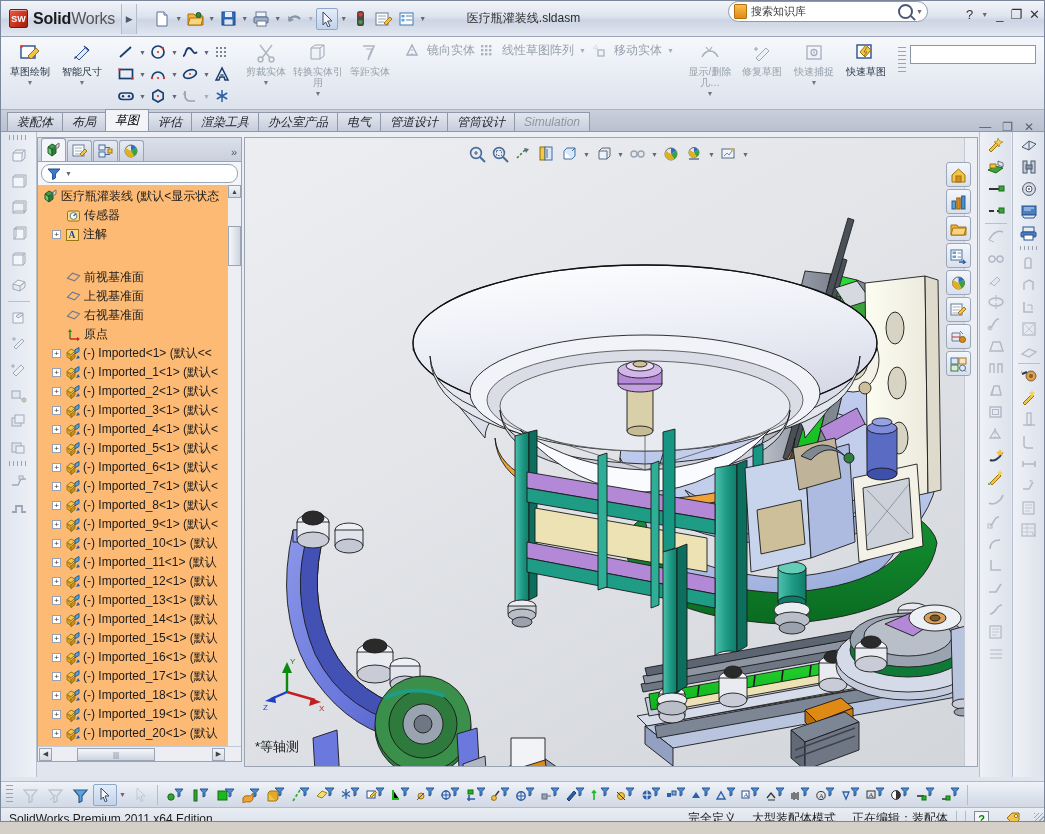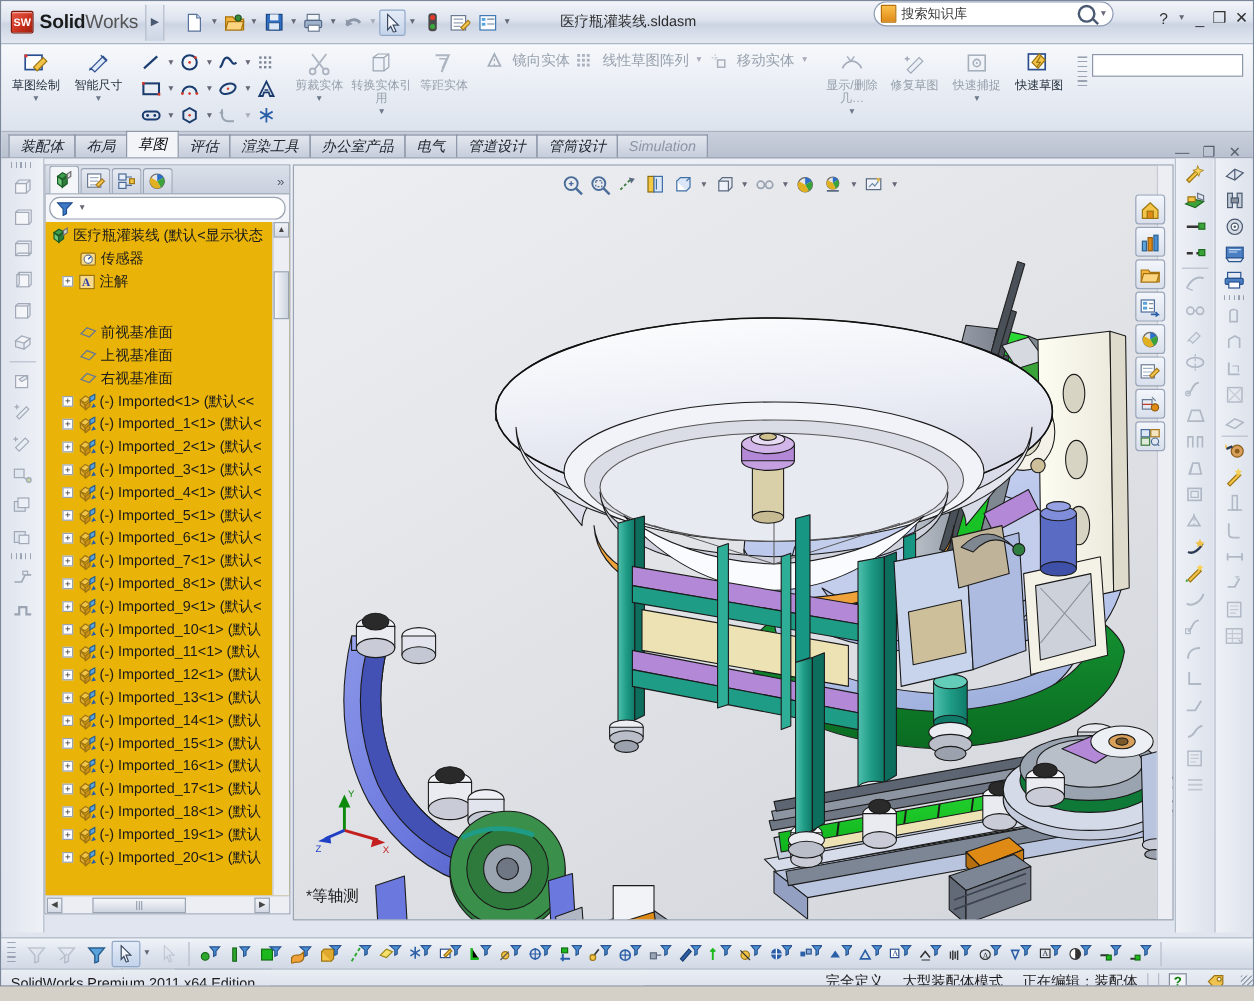--- a/index.html
+++ b/index.html
@@ -167,21 +167,21 @@
   }
   .tree-tab.active { background: #f4f5f8; height: 23px; }
   .tree-more { position: absolute; right: 4px; bottom: 3px; color:#5a6personal; font-size: 11px; color:#4e5868; }
   .tree-filter {
     height: 19px; margin: 2px 3px; background: #fff;
     border: 1px solid #9aa4b3; border-radius: 9px;
     display: flex; align-items: center; padding-left: 5px; gap: 3px;
   }
   .tree-body {
     flex: 1; overflow: hidden; position: relative;
-    background: #eab308; padding: 2px 0 0 2px;
+    background: #fdba74; padding: 2px 0 0 2px;
   }
   .tnode {
     height: 19px; display: flex; align-items: center; gap: 2px;
     font-size: 12px; color: #1b1b1b; white-space: nowrap;
   }
   .tplus {
     width: 9px; height: 9px; border: 1px solid #9aa2b0; background: #fff;
     font-size: 8px; line-height: 7px; text-align: center; color: #333;
     margin-right: 1px; flex: none;
   }
@@ -905,20 +905,32 @@
             <div class="tlabel">上视基准面</div>
           </div>
           <div class="tnode" style="padding-left: 12px;">
             <div class="tspace"></div>
             <div class="tico">
               <svg width="15" height="14" viewBox="0 0 15 14">
                 <path d="M1.5 7.2l5-5 7 2.6-5 5z" fill="none" stroke="#6b7a8f" stroke-width="1.1"></path>
               </svg>
             </div>
             <div class="tlabel">右视基准面</div>
+          </div>
+          <div class="tnode" style="padding-left: 12px;">
+            <div class="tspace"></div>
+            <div class="tico">
+              <svg width="15" height="14" viewBox="0 0 15 14">
+                <path d="M4 11V3" stroke="#1a8c1a" stroke-width="1.4"></path>
+                <path d="M4 1l2 3H2z" fill="#1a8c1a"></path>
+                <path d="M4 11h8" stroke="#c41f1f" stroke-width="1.4"></path>
+                <path d="M14 11l-3 2V9z" fill="#c41f1f"></path>
+              </svg>
+            </div>
+            <div class="tlabel">原点</div>
           </div>
           <div class="tnode" style="padding-left: 12px;">
             <div class="tplus">+</div>
             <div class="tico">
               <svg width="16" height="14" viewBox="0 0 16 14">
                 <path d="M2 5.5l4-3.5 4 2.2-4 3.5z" fill="#f2c447" stroke="#9c7412"></path>
                 <path d="M2 5.5v4.2l4 3V9.7z" fill="#e0a82c" stroke="#9c7412"></path>
                 <path d="M6 9.7l4-3.5v4.2l-4 3.5z" fill="#c98f18" stroke="#9c7412"></path>
                 <path d="M10 2.8l4-2.3v4l-4 2.3z" fill="#5aa3dd" stroke="#2a5f8f"></path>
                 <path d="M13 8l2 3-4 1z" fill="#2b5fa8"></path>

